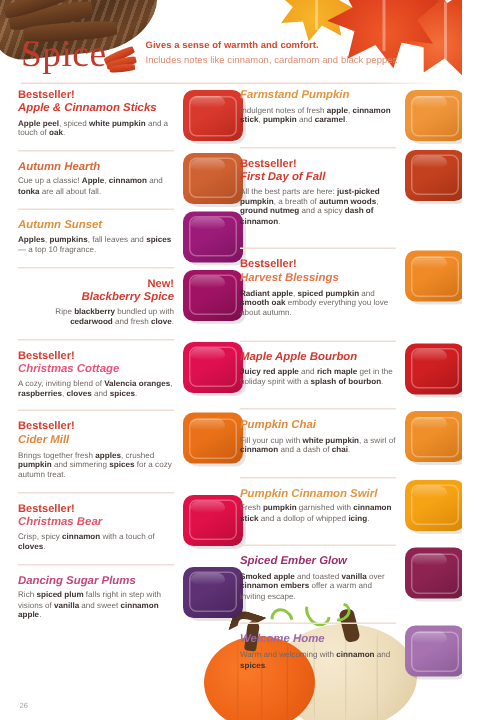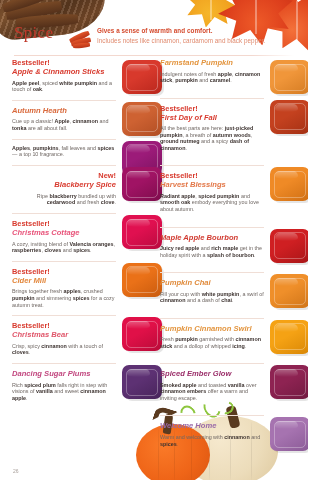--- a/index.html
+++ b/index.html
@@ -42,21 +42,21 @@
   .leaf-red2 { right:-18px; top:6px; width:66px; height:62px; }
   .leaf-red2 .lb { position:absolute; inset:0;
       background:radial-gradient(circle at 50% 66%, #f4713a 0%, #e2481e 55%, #c32d12 100%);
       clip-path:polygon(50% 0%,62% 22%,84% 13%,76% 38%,100% 46%,78% 60%,88% 84%,62% 76%,50% 100%,38% 76%,12% 84%,22% 60%,0% 46%,24% 38%,16% 13%,38% 22%);
       transform:rotate(28deg); }
   .vein { position:absolute; left:49%; top:18%; width:1.4px; height:66%; background:rgba(255,255,255,.35); }
 
   
   .header { position:absolute; left:0; top:26px; width:308px; height:32px; z-index:5; }
   .spice-word { position:absolute; left:14px; top:-3px; font-family:"Liberation Serif", serif;
-      font-size:17px; color:#c0392b; letter-spacing:.3px; }
+      font-size:25px; color:#c0392b; letter-spacing:.3px; }
   .cinn-icon { position:absolute; left:69px; top:6px; width:22px; height:16px; }
   .cinn-icon i { position:absolute; display:block; border-radius:50%/22%;
       background:linear-gradient(180deg,#e2552a,#b83317); }
   .cinn-icon i:nth-child(1){ left:0; top:2px; width:21px; height:6px; transform:rotate(-24deg); }
   .cinn-icon i:nth-child(2){ left:2px; top:7px; width:20px; height:6px; transform:rotate(-14deg); }
   .cinn-icon i:nth-child(3){ left:4px; top:11px; width:17px; height:5px; transform:rotate(-6deg); }
 
   .hdr-text { position:absolute; left:97px; top:1px; width:205px; }
   .hdr-line1 { font-size:6.3px; font-weight:bold; color:#d4492c; letter-spacing:.05px; }
   .hdr-line2 { font-size:6.3px; color:#e08a6e; margin-top:2.5px; letter-spacing:.05px; }
@@ -168,20 +168,21 @@
         <div class="name" style="color: rgb(217, 104, 58);">Autumn Hearth</div>
         <div class="desc">Cue up a classic! <b>Apple</b>, <b>cinnamon</b> and <b>tonka</b> are all about fall.</div>
         <div class="chip" style="background: linear-gradient(150deg, rgb(206, 98, 50) 0%, rgb(206, 98, 50) 45%, rgb(176, 77, 35) 100%);">
           <div class="shadow"></div>
           <div class="inner"></div>
           <div class="gloss"></div>
         </div>
       </div>
       <div class="entry" style="margin-bottom: 7.2px;">
         <div class="divider"></div>
+        <div class="name" style="color: rgb(224, 145, 63);">Autumn Sunset</div>
         <div class="desc"><b>Apples</b>, <b>pumpkins</b>, fall leaves and <b>spices</b> — a top 10 fragrance.</div>
         <div class="chip" style="background: linear-gradient(150deg, rgb(156, 27, 121) 0%, rgb(156, 27, 121) 45%, rgb(125, 18, 96) 100%);">
           <div class="shadow"></div>
           <div class="inner"></div>
           <div class="gloss"></div>
         </div>
       </div>
       <div class="entry" style="margin-bottom: 7.2px; text-align: right;">
         <div class="divider"></div>
         <div class="badge new">New!</div>

